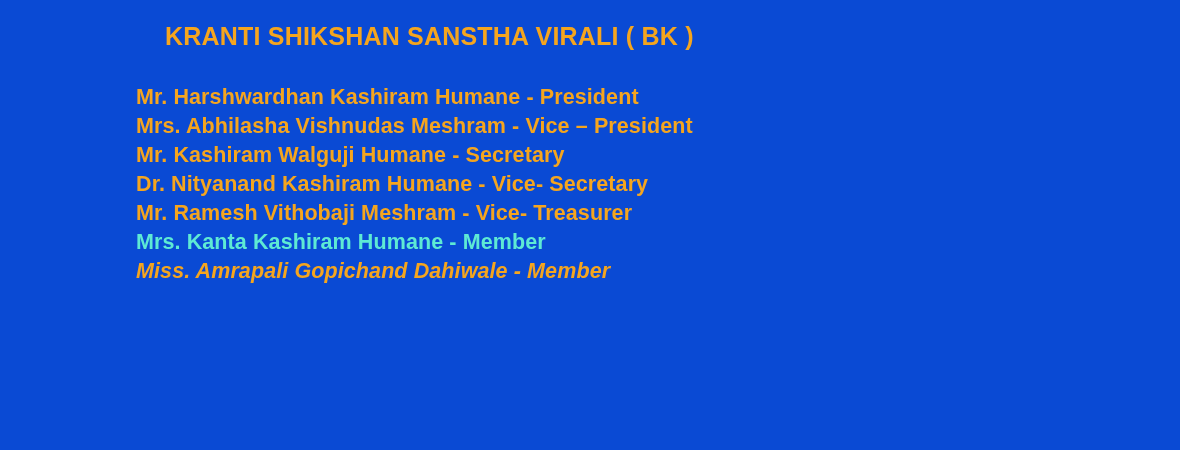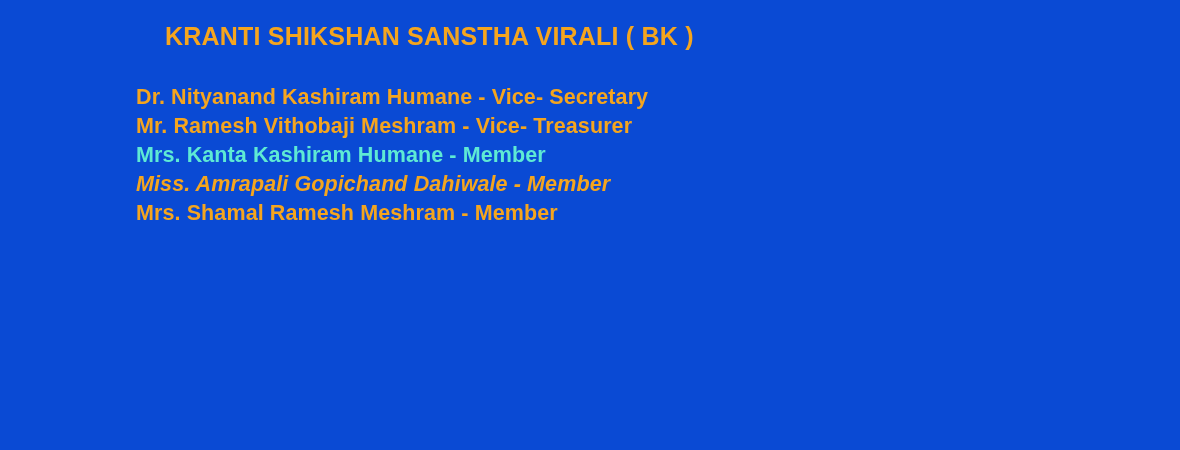--- a/index.html
+++ b/index.html
@@ -69,20 +69,22 @@
   }
 </style>
 </head>
 <body style="background: rgb(10, 74, 212);">
 
 <div id="page" style="background: rgb(10, 74, 212);">
 
   <h1 id="org-title" style="color: rgb(245, 165, 30);">KRANTI SHIKSHAN SANSTHA VIRALI ( BK )</h1>
 
   <ul id="member-list">
+      <li class="member-row" style="color: rgb(245, 165, 30);"><span class="member-name">Mr. Harshwardhan Kashiram Humane</span><span class="member-sep"> - </span><span class="member-role">President</span></li>
+      <li class="member-row" style="color: rgb(245, 165, 30);"><span class="member-name">Mrs. Abhilasha Vishnudas Meshram</span><span class="member-sep"> - </span><span class="member-role">Vice – President</span></li>
+      <li class="member-row" style="color: rgb(245, 165, 30);"><span class="member-name">Mr. Kashiram Walguji Humane</span><span class="member-sep"> - </span><span class="member-role">Secretary</span></li>
       <li class="member-row" style="color: rgb(245, 165, 30);"><span class="member-name">Dr. Nityanand Kashiram Humane</span><span class="member-sep"> - </span><span class="member-role">Vice- Secretary</span></li>
       <li class="member-row" style="color: rgb(245, 165, 30);"><span class="member-name">Mr. Ramesh Vithobaji Meshram</span><span class="member-sep"> - </span><span class="member-role">Vice- Treasurer</span></li>
       <li class="member-row" style="color: #5eead4;"><span class="member-name">Mrs. Kanta Kashiram Humane</span><span class="member-sep"> - </span><span class="member-role">Member</span></li>
       <li class="member-row" style="color: rgb(245, 165, 30); font-style: italic;"><span class="member-name">Miss. Amrapali Gopichand Dahiwale</span><span class="member-sep"> - </span><span class="member-role">Member</span></li>
-      <li class="member-row" style="color: rgb(245, 165, 30);"><span class="member-name">Mrs. Shamal Ramesh Meshram</span><span class="member-sep"> - </span><span class="member-role">Member</span></li>
     </ul>
 
 </div>
 
 </body></html>

